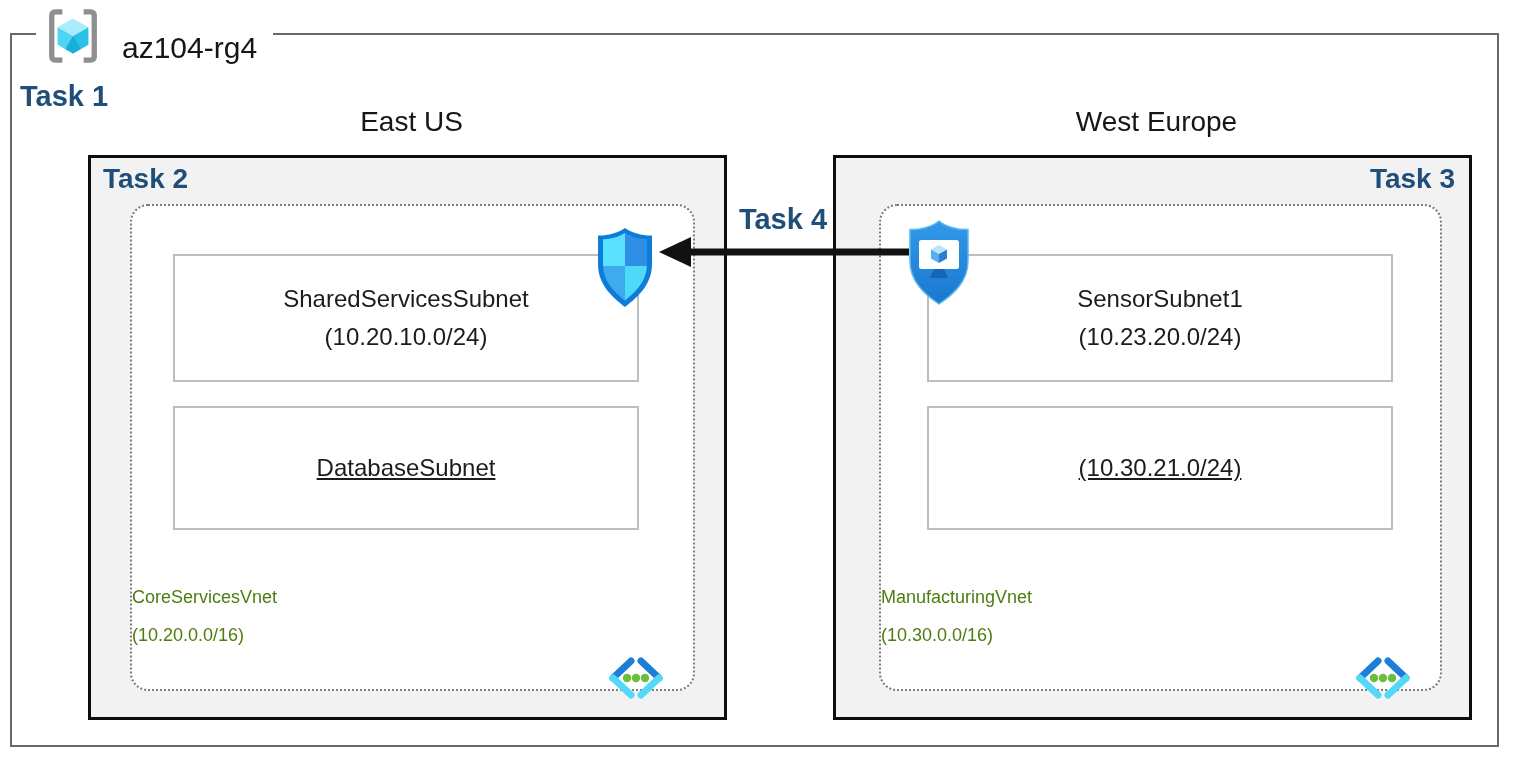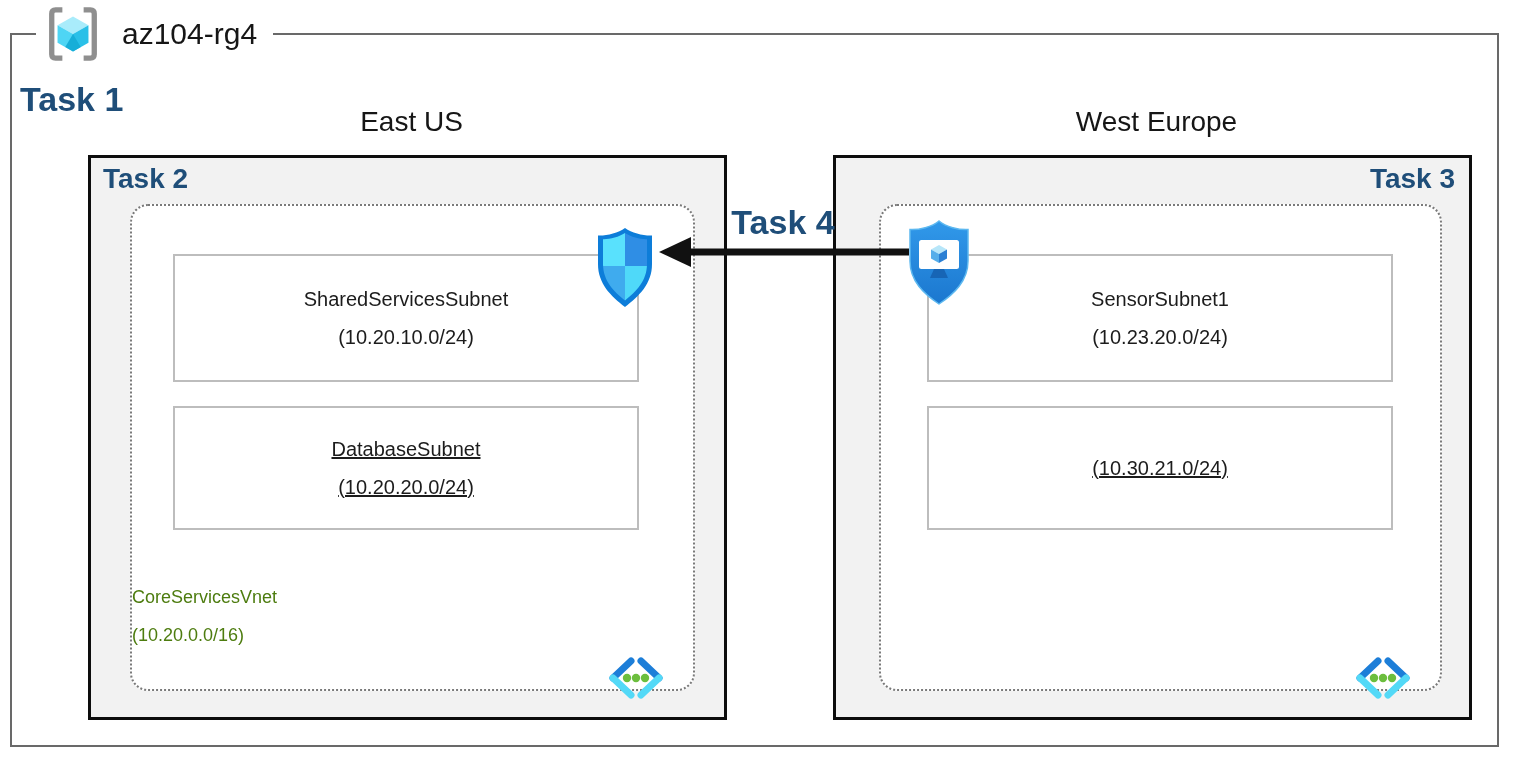--- a/index.html
+++ b/index.html
@@ -5,24 +5,24 @@
   html,body{margin:0;padding:0;background:#fff;}
   *{box-sizing:border-box;}
   .canvas{
     position:relative;width:1537px;height:757px;background:#ffffff;overflow:hidden;
     font-family:"Liberation Sans", sans-serif;color:#1b1b1b;
   }
   
   .rg-box{position:absolute;left:10px;top:33px;width:1489px;height:714px;border:2px solid #696969;}
   .rg-header{
     position:absolute;left:36px;top:3px;height:62px;z-index:5;background:#ffffff;
-    display:flex;align-items:center;gap:18px;padding:0 16px 0 6px;
+    display:flex;align-items:flex-end;gap:18px;padding:0 16px 0 6px;
   }
   .rg-title{font-size:30px;color:#161616;white-space:nowrap;}
-  .task-label{font-weight:bold;font-size:34px;color:#1F4E79;white-space:nowrap;}
+  .task-label{font-weight:bold;font-size:29px;color:#1F4E79;white-space:nowrap;}
   .task1{position:absolute;left:20px;top:80px;z-index:6;}
   .task4{position:absolute;left:723px;top:203px;width:120px;text-align:center;z-index:9;}
   .region-label{position:absolute;top:106px;width:647px;text-align:center;font-size:28px;color:#161616;}
   .region-label.east{left:88px;}
   .region-label.west{left:833px;}
   
   .region{position:absolute;top:155px;width:639px;height:565px;background:#f2f2f2;border:3px solid #0d0d0d;}
   .region.east{left:88px;}
   .region.west{left:833px;}
   .region .task-tag{position:absolute;top:5px;font-size:28px;}
@@ -32,21 +32,21 @@
   .vnet{
     position:absolute;top:46px;height:487px;background:#ffffff;
     border:2px dotted #7a7a7a;border-radius:18px;
   }
   .region.east .vnet{left:39px;width:565px;}
   .region.west .vnet{left:43px;width:563px;}
   
   .subnet{
     position:absolute;width:466px;background:#ffffff;border:2px solid #bdbdbd;
     display:flex;flex-direction:column;align-items:center;justify-content:center;
-    font-size:20px;line-height:38px;color:#1c1c1c;text-align:center;
+    font-size:24px;line-height:38px;color:#1c1c1c;text-align:center;
   }
   .subnet.s1{top:48px;height:128px;}
   .subnet.s2{top:200px;height:124px;text-decoration:underline;}
   .region.east .subnet{left:41px;}
   .region.west .subnet{left:46px;}
   
   .vnet-label{position:absolute;left:0;right:0;top:372px;text-align:left;font-size:18px;line-height:38px;color:#4d7c0f;}
   
   .vnet-icon{position:absolute;right:28px;bottom:-10px;width:58px;height:42px;z-index:4;}
   
@@ -84,21 +84,20 @@
 
   <div class="region east">
     <div class="task-label task-tag">Task 2</div>
     <div class="vnet">
       <div class="subnet s1">
         <span>SharedServicesSubnet</span>
         <span>(10.20.10.0/24)</span>
       </div>
       <div class="subnet s2">
         <span>DatabaseSubnet</span>
-        <span>(10.20.20.0/24)</span>
       </div>
       <div class="vnet-label">
         <span>CoreServicesVnet</span><br>
         <span>(10.20.0.0/16)</span>
       </div>
       <span class="vnet-icon">
         <svg width="58" height="42" viewBox="0 0 58 42">
           <path d="M24,4 L6,21" stroke="#1d7ed8" stroke-width="7" stroke-linecap="round" fill="none"></path>
           <path d="M6,21 L24,38" stroke="#53d9f7" stroke-width="7" stroke-linecap="round" fill="none"></path>
           <path d="M34,4 L52,21" stroke="#1d7ed8" stroke-width="7" stroke-linecap="round" fill="none"></path>
@@ -115,21 +114,22 @@
     <div class="task-label task-tag">Task 3</div>
     <div class="vnet">
       <div class="subnet s1">
         <span>SensorSubnet1</span>
         <span>(10.23.20.0/24)</span>
       </div>
       <div class="subnet s2">
         <span>(10.30.21.0/24)</span>
       </div>
       <div class="vnet-label">
-        <br>
+        <span>ManufacturingVnet</span><br>
+        <span>(10.30.0.0/16)</span>
       </div>
       <span class="vnet-icon">
         <svg width="58" height="42" viewBox="0 0 58 42">
           <path d="M24,4 L6,21" stroke="#1d7ed8" stroke-width="7" stroke-linecap="round" fill="none"></path>
           <path d="M6,21 L24,38" stroke="#53d9f7" stroke-width="7" stroke-linecap="round" fill="none"></path>
           <path d="M34,4 L52,21" stroke="#1d7ed8" stroke-width="7" stroke-linecap="round" fill="none"></path>
           <path d="M52,21 L34,38" stroke="#53d9f7" stroke-width="7" stroke-linecap="round" fill="none"></path>
           <circle cx="20" cy="21" r="4.2" fill="#6cbe3e"></circle>
           <circle cx="29" cy="21" r="4.2" fill="#6cbe3e"></circle>
           <circle cx="38" cy="21" r="4.2" fill="#6cbe3e"></circle>

